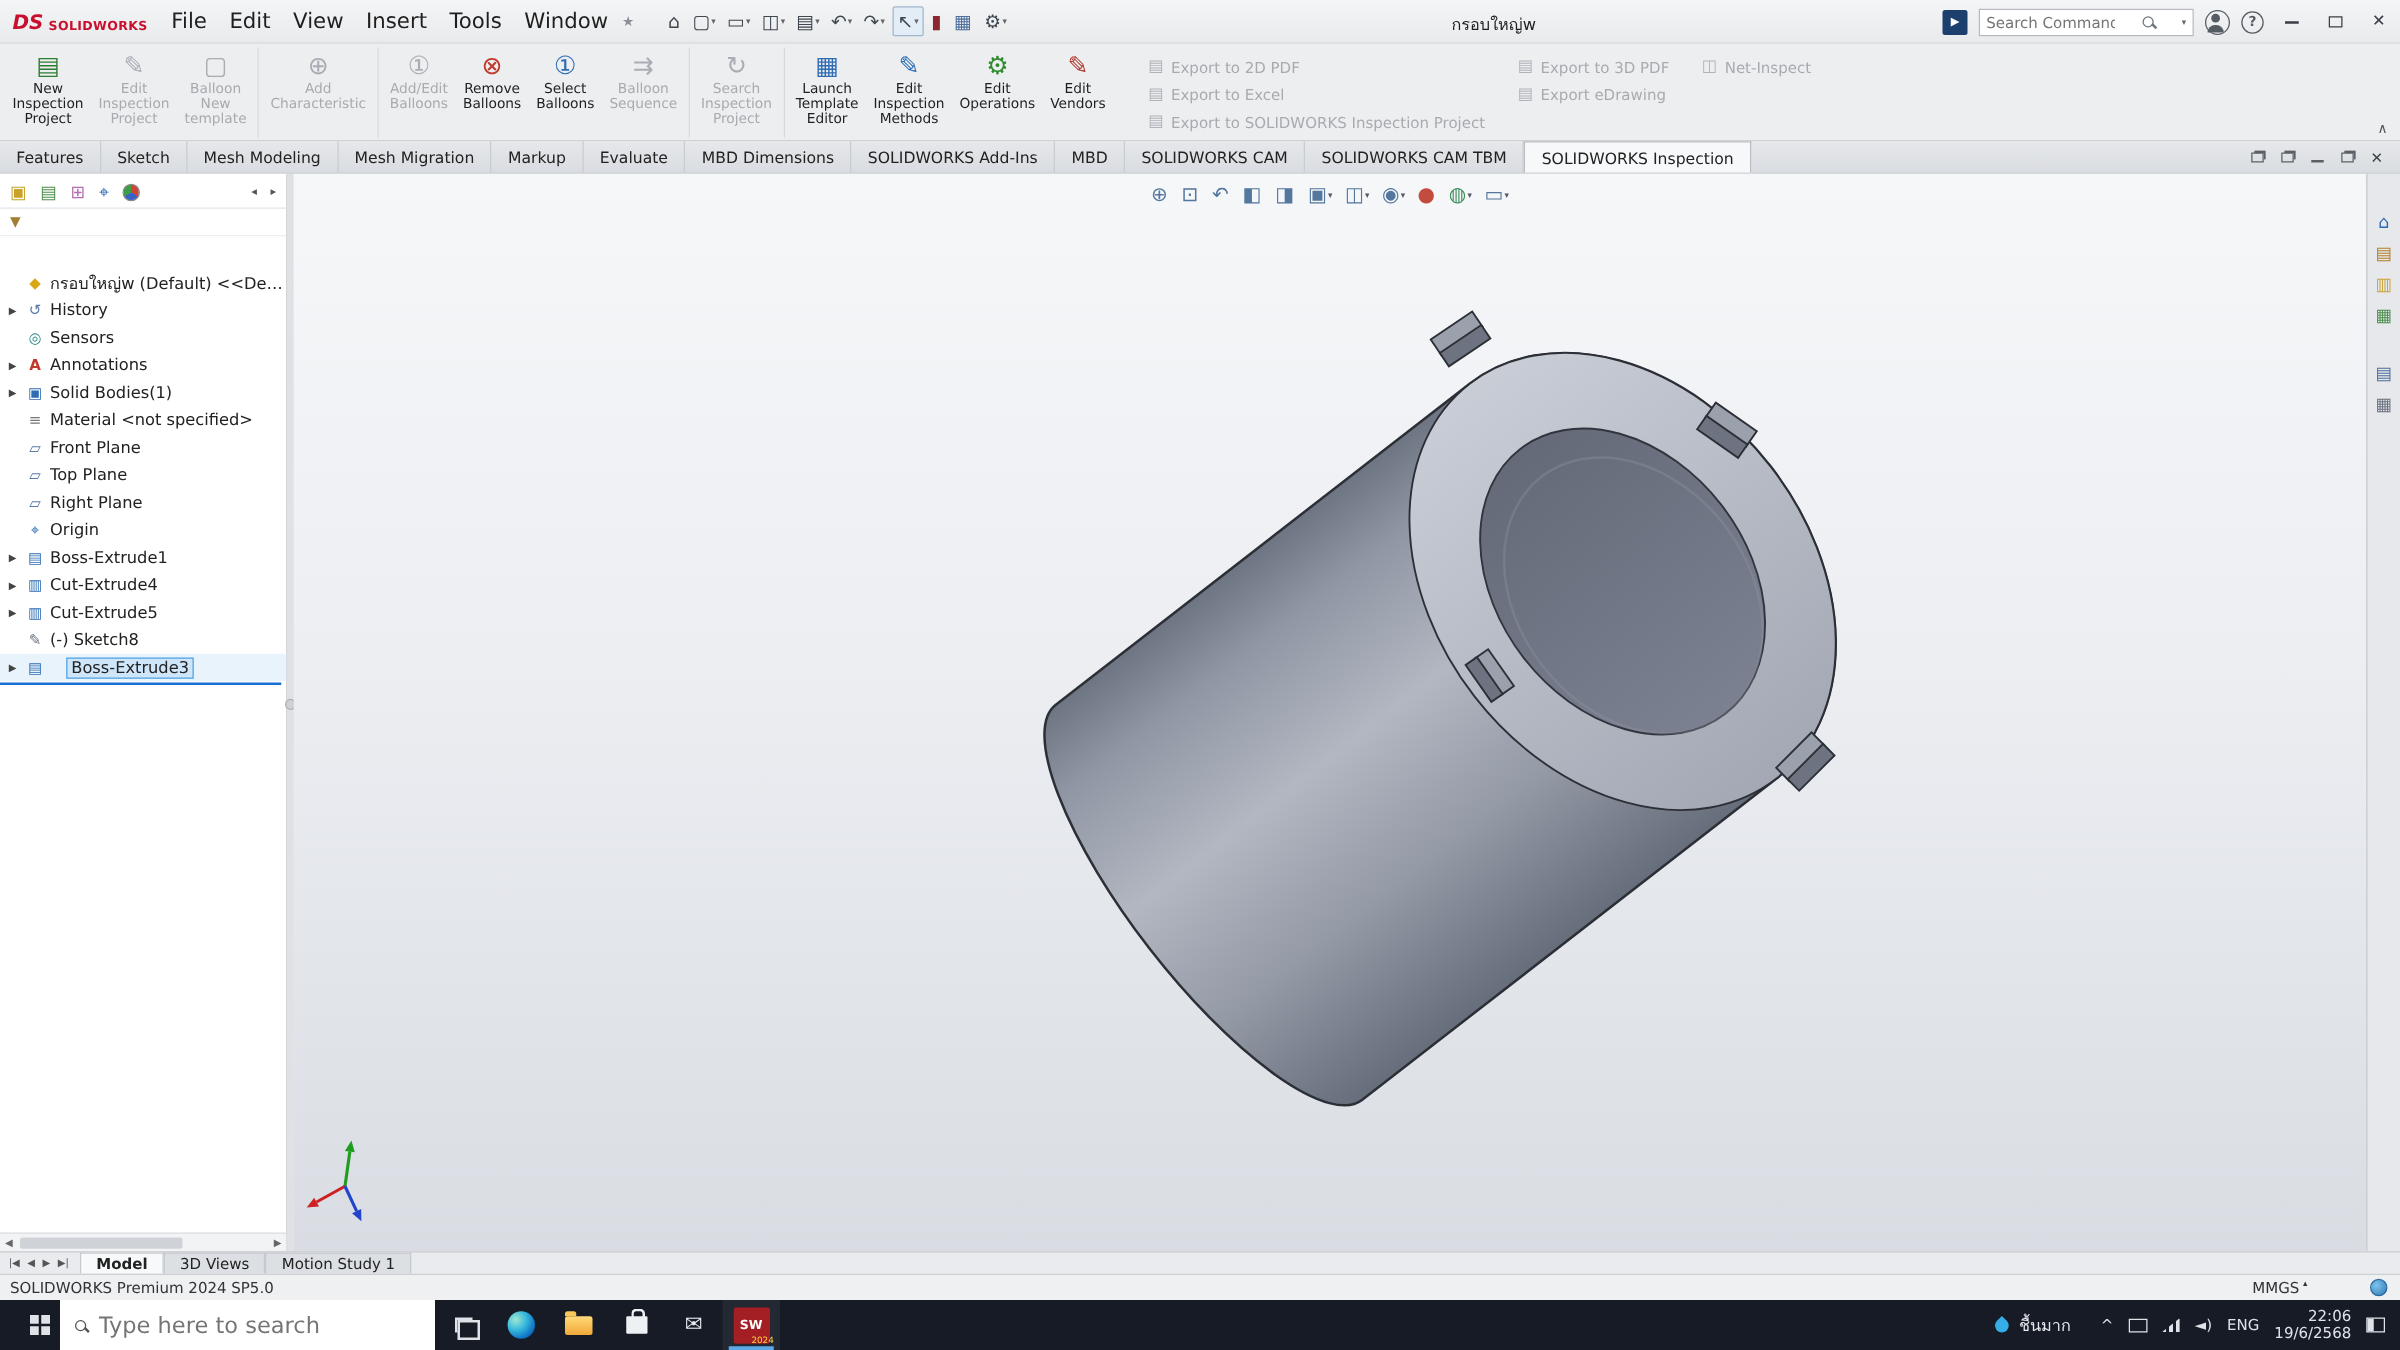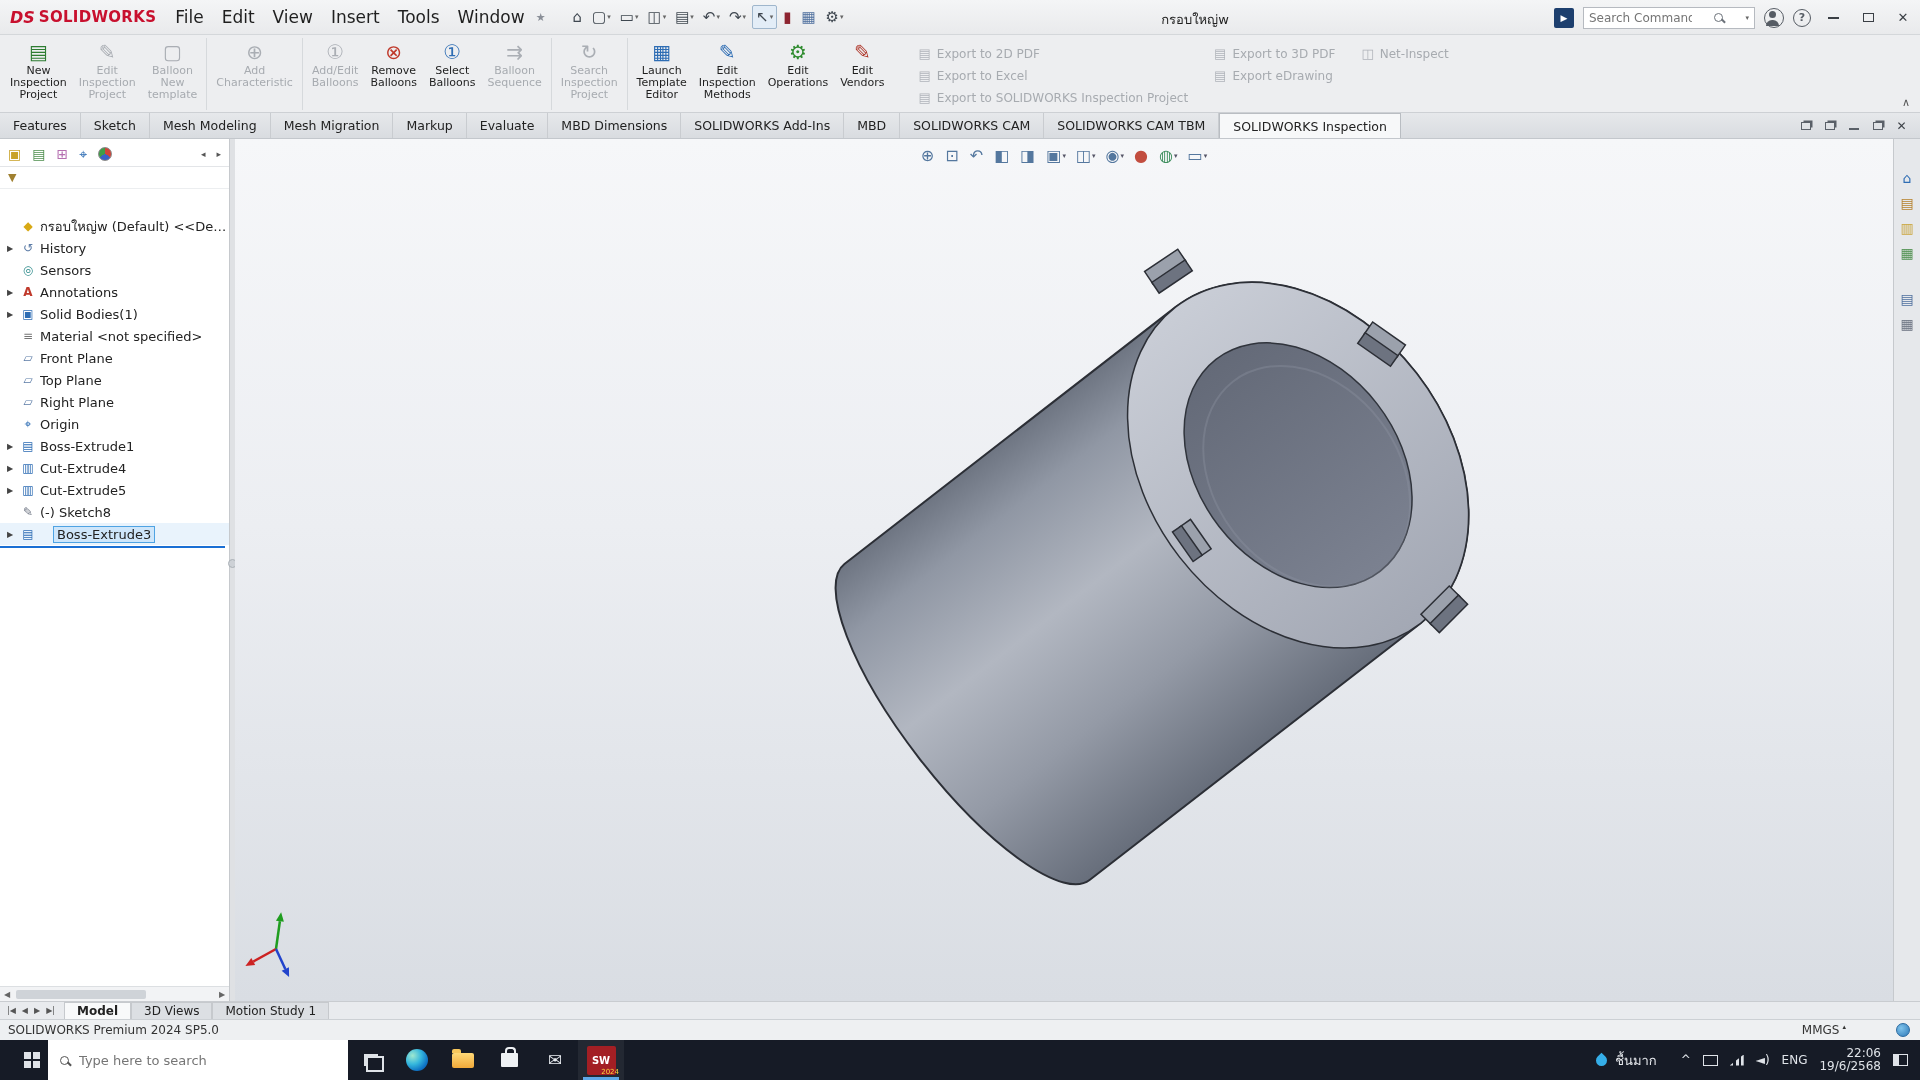--- a/index.html
+++ b/index.html
@@ -2,23 +2,23 @@
 <html><head>
 <meta charset="utf-8">
 <style>
 *{margin:0;padding:0;box-sizing:border-box;font-family:"DejaVu Sans","Liberation Sans",sans-serif}
 html,body{width:1920px;height:1080px;overflow:hidden;background:#fff}
 #app{position:relative;width:1920px;height:1080px;font-size:13px;color:#222;background:#e9eaec}
 button{cursor:default}
 
 
 #titlebar{position:absolute;top:0;left:0;right:0;height:35px;background:linear-gradient(#f4f5f6,#e9eaec);border-bottom:1px solid #d4d7da;display:flex;align-items:center;padding:0 6px}
-#brand{display:flex;align-items:center;gap:4px;padding:0 10px 0 4px}
+#brand{display:flex;align-items:flex-end;gap:4px;padding:0 10px 0 4px}
 #logoMark{color:#c8102e;font-weight:bold;font-style:italic;font-size:16px}
-#brandName{color:#c8102e;font-weight:bold;font-size:15px;letter-spacing:.3px}
+#brandName{color:#c8102e;font-weight:bold;font-size:10px;letter-spacing:.3px}
 #menus{display:flex}
 .menu{background:none;border:none;font-size:17px;padding:4px 9px;color:#1f1f1f}
 #pin{color:#8a8f98;font-size:11px;margin:0 10px 0 2px}
 #qat{display:flex;align-items:center;gap:3px;margin-left:14px}
 .tbtn{display:flex;align-items:center;background:none;border:none;padding:2px 3px;gap:1px}
 .tglyph{font-size:15px;color:#3f4750}
 .tcaret{font-size:7px;color:#666}
 .tbtn.seltool{border:1px solid #9fb6cc;background:#e3edf7;border-radius:2px}
 #docTitle{position:absolute;left:1095px;top:9px;width:200px;text-align:center;font-size:13px;color:#1f1f1f;white-space:nowrap}
 #tbright{position:absolute;right:4px;top:0;height:35px;display:flex;align-items:center;gap:9px}
@@ -111,21 +111,21 @@
 #globe{position:absolute;right:10px;width:14px;height:14px;border-radius:50%;background:radial-gradient(circle at 35% 35%,#7fc3ec,#2f7ab8);border:1px solid #2a6aa0}
 
 
 #taskbar{position:absolute;left:0;right:0;top:1040px;height:40px;background:#161b26;display:flex;align-items:stretch;color:#e6e9ed}
 #startBtn{width:48px;display:flex;align-items:center;justify-content:center;background:none;border:none}
 #winlogo{position:relative;width:16px;height:16px}
 #winlogo::before{content:"";position:absolute;width:7px;height:7px;background:#dfe3e8;box-shadow:9px 0 #dfe3e8,0 9px #dfe3e8,9px 9px #dfe3e8}
 #tsearch{width:300px;background:#fff;display:flex;align-items:center;gap:10px;padding:0 12px}
 #tsearch .mag{border-color:#555}
 #tsearch .mag::after{background:#555}
-#tsearch input{flex:1;border:none;outline:none;font-size:13px;color:#a16207;min-width:0}
+#tsearch input{flex:1;border:none;outline:none;font-size:18px;color:#a16207;min-width:0}
 #apps{display:flex;align-items:stretch}
 .app{position:relative;width:46px;display:flex;align-items:center;justify-content:center;background:none;border:none}
 .app.active{background:rgba(255,255,255,.06)}
 .app.active::after{content:"";position:absolute;left:5px;right:5px;bottom:0;height:3px;background:#5fa8e8}
 .ag{display:flex;align-items:center;justify-content:center;color:#e8ecf0;position:relative}
 .app.tv .ag{width:14px;height:12px;border:2px solid #dfe3e8;font-size:0}
 .app.tv .ag::after{content:"";position:absolute;width:14px;height:12px;border:2px solid #dfe3e8;background:#161b26;transform:translate(4px,4px)}
 .app.edge .ag{width:22px;height:22px;border-radius:50%;background:radial-gradient(circle at 30% 30%,#9fe8cf,#35b7dd 40%,#0e72c4 72%,#0a55a0);font-size:0}
 .app.folder .ag{width:22px;height:15px;background:linear-gradient(#ffd977,#f0a93a);border-radius:2px;font-size:0}
 .app.folder .ag::before{content:"";position:absolute;top:-4px;left:0;width:9px;height:4px;background:#f7c75c;border-radius:2px 2px 0 0}

